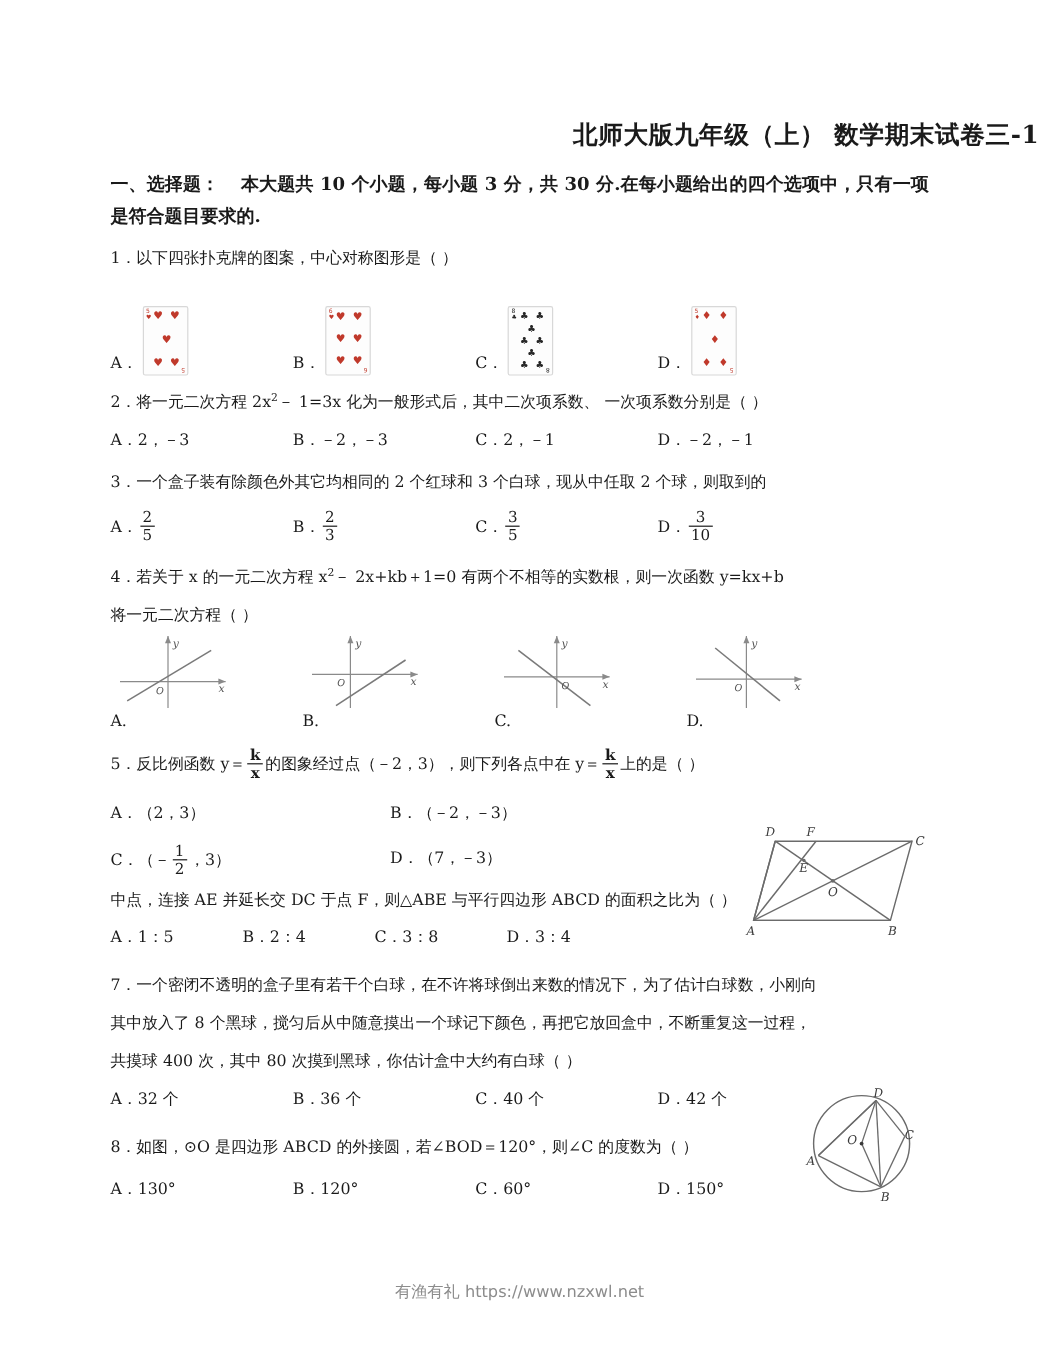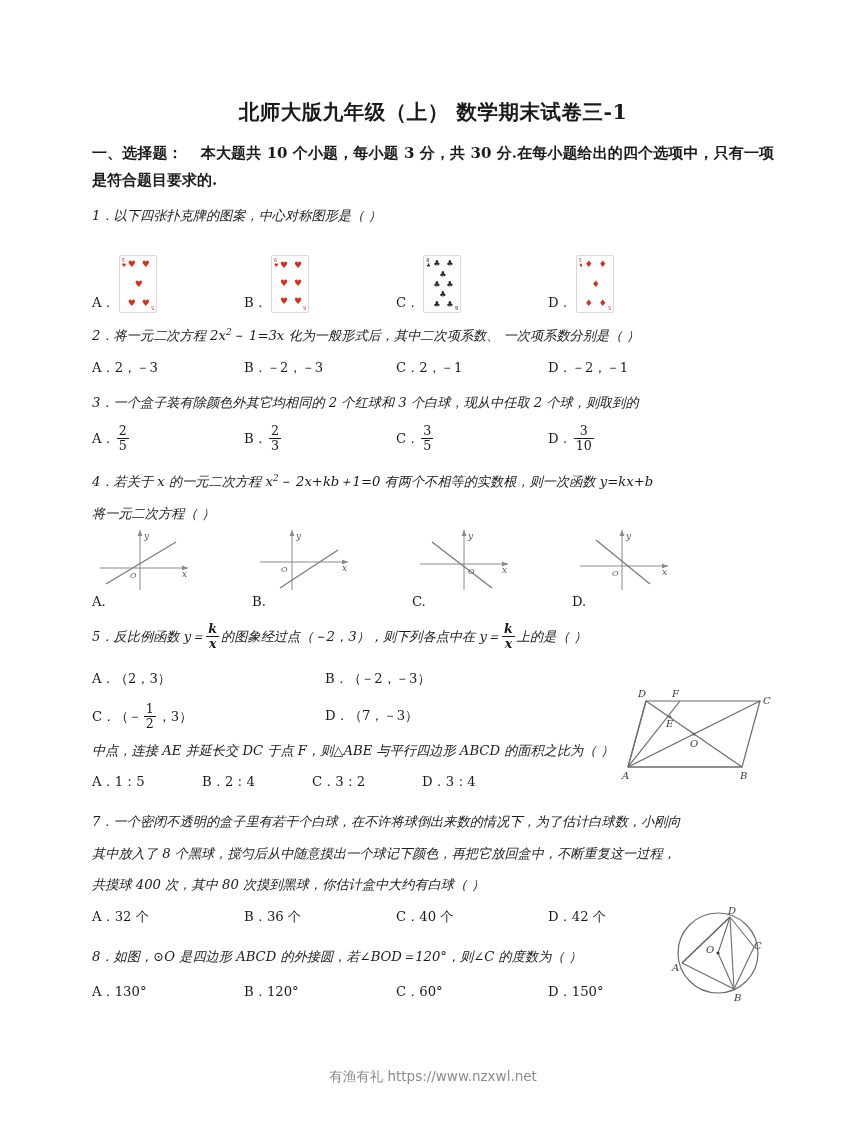--- a/index.html
+++ b/index.html
@@ -16,21 +16,21 @@
     overflow: hidden;
   }
   .page {
     position: absolute;
     left: 0; top: 0;
     width: 866px;
     height: 1122px;
     padding: 0;
   }
   .doc-title {
-    text-align: center;
+    text-align: right;
     font-size: 20.5px;
     font-weight: bold;
     letter-spacing: 0.5px;
     margin: 0;
     padding-top: 98px;
     font-family: "DejaVu Serif", "Liberation Serif", serif;
   }
   .section-head {
     margin: 14px 92px 0 92px;
     font-size: 15px;
@@ -41,21 +41,20 @@
   .section-head .gap { display:inline-block; width: 18px; }
   .q-block {
     margin: 0 92px;
     position: relative;
   }
   .q-text {
     font-size: 13.2px;
     line-height: 1.85;
     text-align: justify;
     margin-top: 11px;
-    font-style: italic;
   }
   .q-text.tight { margin-top: 7px; }
   .opts {
     font-size: 13.2px;
     line-height: 1.9;
     margin-top: 6px;
     display: flex;
   }
   .opts .op { display: inline-block; }
   .w1 { width: 152px; }
@@ -371,21 +370,21 @@
         <text x="126" y="100" font-size="10" font-style="italic" fill="#3a3a3a" font-family="DejaVu Serif, serif">B</text>
       </svg>
     </div>
 
     <div class="q-text tight">
       <span>中点，连接 AE 并延长交 DC 于点 F，则△ABE 与平行四边形 ABCD 的面积之比为（     ）</span>
     </div>
     <div class="opts">
       <span class="op" style="width:110px">A．1：5</span>
       <span class="op" style="width:110px">B．2：4</span>
-      <span class="op" style="width:110px">C．3：2</span>
+      <span class="op" style="width:110px">C．3：8</span>
       <span class="op">D．3：4</span>
     </div>
   </div>
 
   <div class="q-block">
     <div class="q-text" style="margin-top:16px">
       <span>7．</span><span>一个密闭不透明的盒子里有若干个白球，在不许将球倒出来数的情况下，为了估计白球数，小刚向</span>
     </div>
     <div class="q-text tight">
       <span>其中放入了 8 个黑球，搅匀后从中随意摸出一个球记下颜色，再把它放回盒中，不断重复这一过程，</span>

